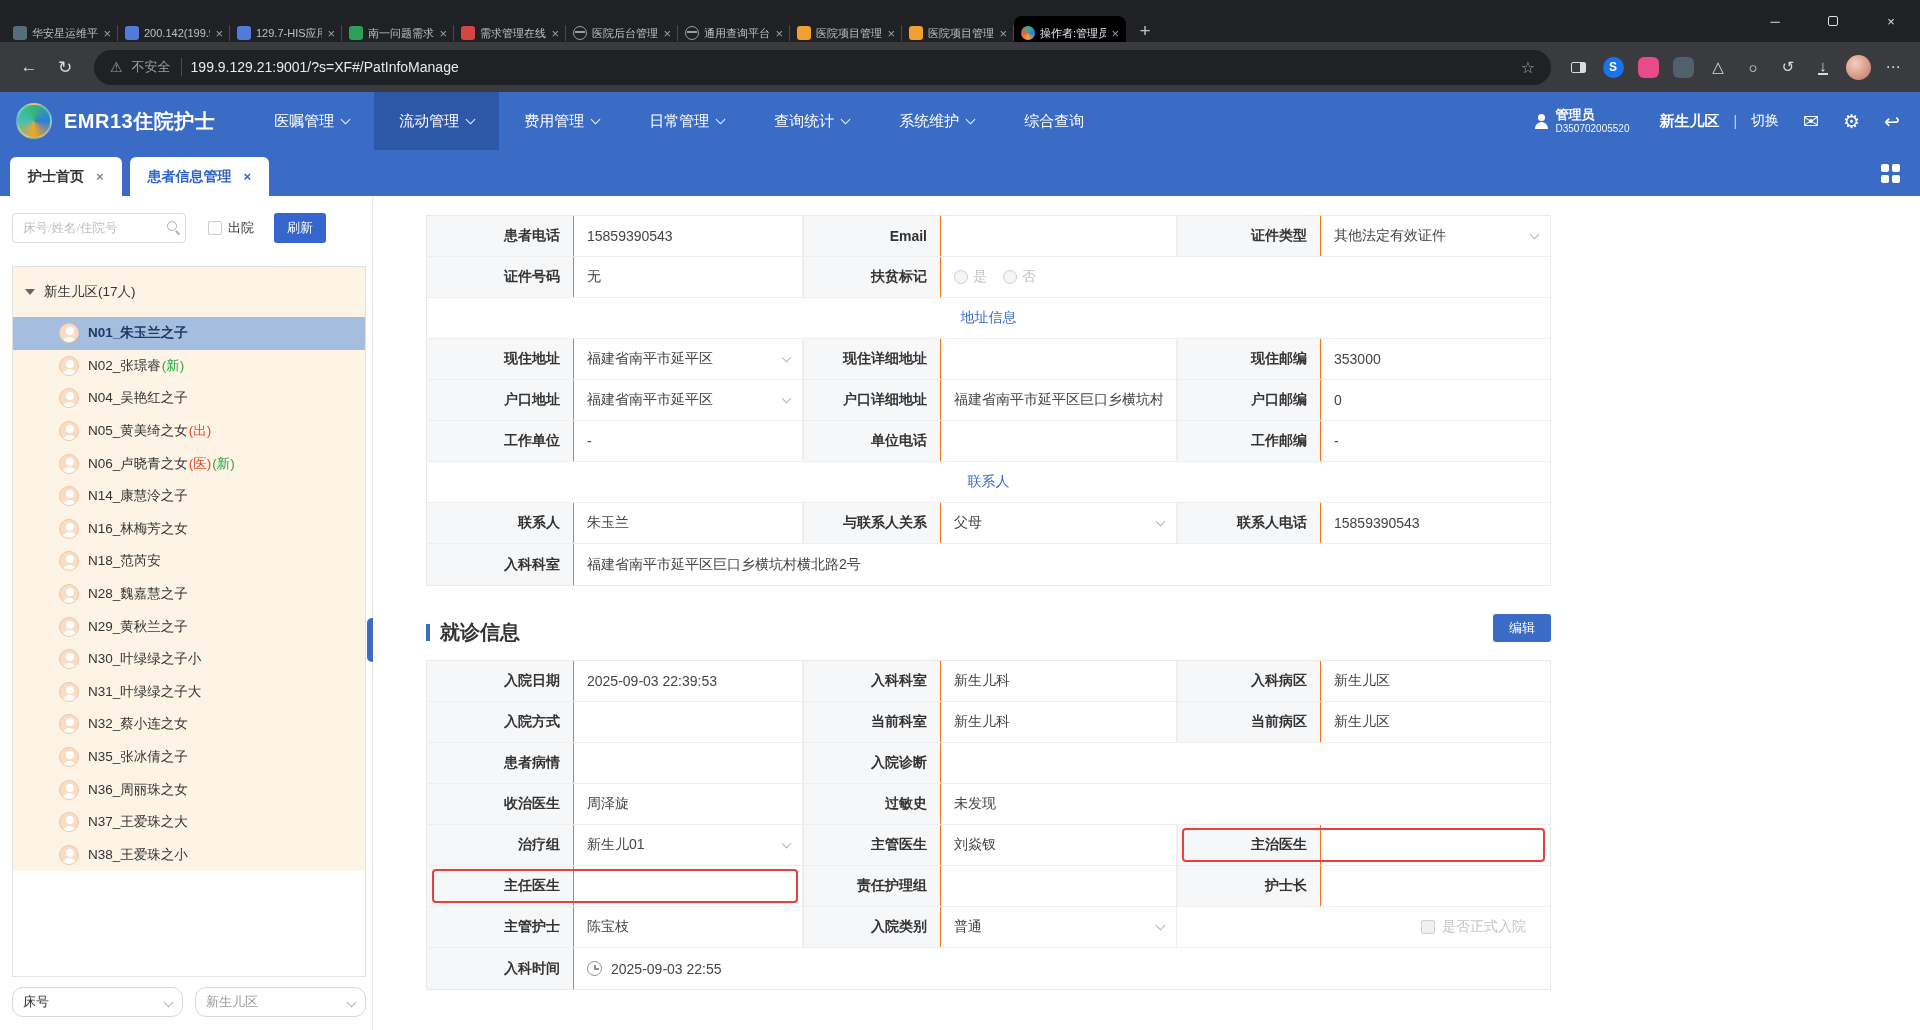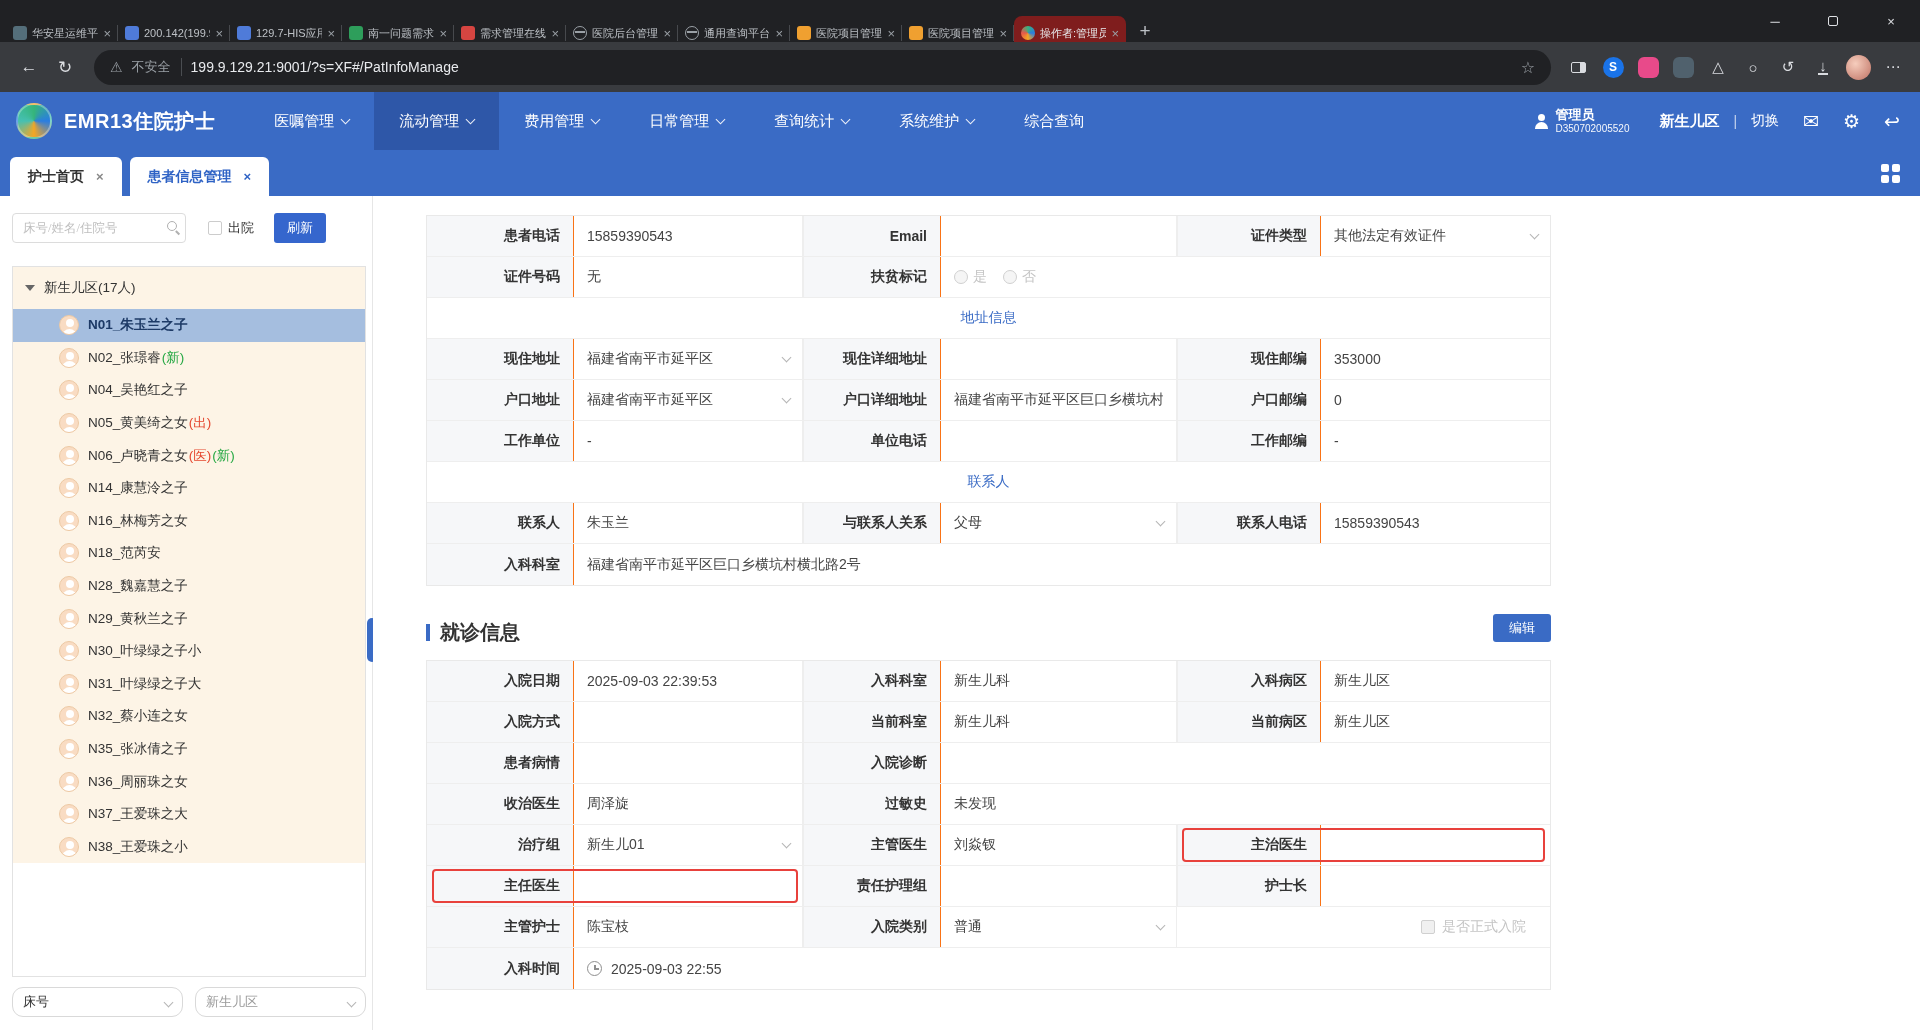--- a/index.html
+++ b/index.html
@@ -4,21 +4,21 @@
 <style>
   *{box-sizing:border-box;margin:0;padding:0}
   html,body{width:1920px;height:1030px;overflow:hidden}
   body{font-family:"Liberation Sans","DejaVu Sans",sans-serif;background:#fff}
   .screen{position:relative;width:1920px;height:1030px;overflow:hidden;background:#fff}
 
   
   .tabstrip{position:absolute;top:0;left:0;right:0;height:50px;background:#202124;display:flex;align-items:flex-end;padding-left:6px}
   .btabs{display:flex;align-items:flex-end;height:100%}
   .btab{width:112px;height:34px;border-radius:8px 8px 0 0;display:flex;align-items:center;gap:5px;padding:0 7px;font-size:11px;color:#bdc1c6;position:relative;cursor:pointer}
-  .btab.active{background:#7f1d1d;color:#e8eaed}
+  .btab.active{background:#000000;color:#e8eaed}
   .btab:not(.active)::after{content:'';position:absolute;right:0;top:9px;height:16px;width:1px;background:#47494d}
   .ttitle{flex:1;overflow:hidden;white-space:nowrap}
   .tclose{font-size:13px;color:#9aa0a6;flex:none}
   .fav{width:14px;height:14px;border-radius:3px;flex:none;background:#777}
   .fav.globe{background:none;border:1.5px solid #9aa0a6;border-radius:50%;position:relative}
   .fav.globe::after{content:'';position:absolute;left:1px;right:1px;top:4.2px;height:1.5px;background:#9aa0a6}
   .fav.logo{border-radius:50%;background:conic-gradient(#36b37e,#2a7de1,#f5a623,#e8584a,#36b37e)}
   .newtab{width:30px;height:30px;margin:0 0 4px 4px;display:flex;align-items:center;justify-content:center;color:#bdc1c6;font-size:19px;cursor:pointer}
   .winctl{position:absolute;right:0;top:0;height:42px;display:flex}
   .wbtn{width:58px;height:100%;display:flex;align-items:center;justify-content:center;color:#dfe1e5;font-size:13px;cursor:pointer}
@@ -77,21 +77,21 @@
   .srow{position:absolute;top:16px;left:12px;width:348px;height:32px;display:flex;align-items:center}
   .searchwrap{position:relative;width:174px;height:30px;flex:none}
   .searchinput{width:100%;height:100%;border:1px solid #dcdcdc;border-radius:4px;padding:0 28px 0 10px;font-size:12.5px;color:#333;outline:none;background:#fff;font-family:Liberation Serif, serif}
   .searchinput::placeholder{color:#bfbfbf}
   .mag{position:absolute;right:9px;top:8px;width:10px;height:10px;border:1.5px solid #b0b0b0;border-radius:50%}
   .mag::after{content:'';position:absolute;left:8px;top:8px;width:5px;height:1.5px;background:#b0b0b0;transform:rotate(45deg);transform-origin:left center}
   .cbx2{width:14px;height:14px;border:1px solid #ccc;border-radius:2px;background:#fff;margin-left:22px;flex:none;cursor:pointer}
   .cbxlbl{font-size:13px;color:#333;margin-left:6px;white-space:nowrap}
   .refreshbtn{margin-left:20px;width:52px;height:30px;background:#3566cd;color:#fff;font-size:13px;border:none;border-radius:3px;display:flex;align-items:center;justify-content:center;cursor:pointer}
   .treebox{position:absolute;top:70px;left:12px;width:354px;bottom:53px;border:1px solid #e2e2e2;background:#fff;overflow:hidden}
-  .rootrow{height:42px;background:#fdf4e6;display:flex;align-items:center;gap:9px;padding-left:12px;font-size:13.5px;color:#333;cursor:pointer}
+  .rootrow{height:50px;background:#fdf4e6;display:flex;align-items:center;gap:9px;padding-left:12px;font-size:13.5px;color:#333;cursor:pointer}
   .tri{width:0;height:0;border-left:5px solid transparent;border-right:5px solid transparent;border-top:6px solid #666}
   .pitem{height:32.6px;background:#fdf4e6;display:flex;align-items:center;padding-left:46px;font-size:13.5px;color:#333;cursor:pointer;white-space:nowrap}
   .pitem.selected{background:#a5bedf;font-weight:bold;color:#1d3a66}
   .pav{width:20px;height:20px;border-radius:50%;background:#f9dcc3;border:1px solid #edc9a4;position:relative;overflow:hidden;flex:none;margin-right:9px}
   .pav::before{content:'';position:absolute;top:3px;left:5.5px;width:8px;height:8px;border-radius:50%;background:#fff}
   .pav::after{content:'';position:absolute;top:12.5px;left:2px;width:15px;height:9px;border-radius:8px 8px 0 0;background:#fff}
   .tag{margin-left:1px}
   .tag.green{color:#27a844}
   .tag.red{color:#e5472e}
   .sfoot{position:absolute;left:12px;width:354px;bottom:13px;height:30px;display:flex;gap:12px}

